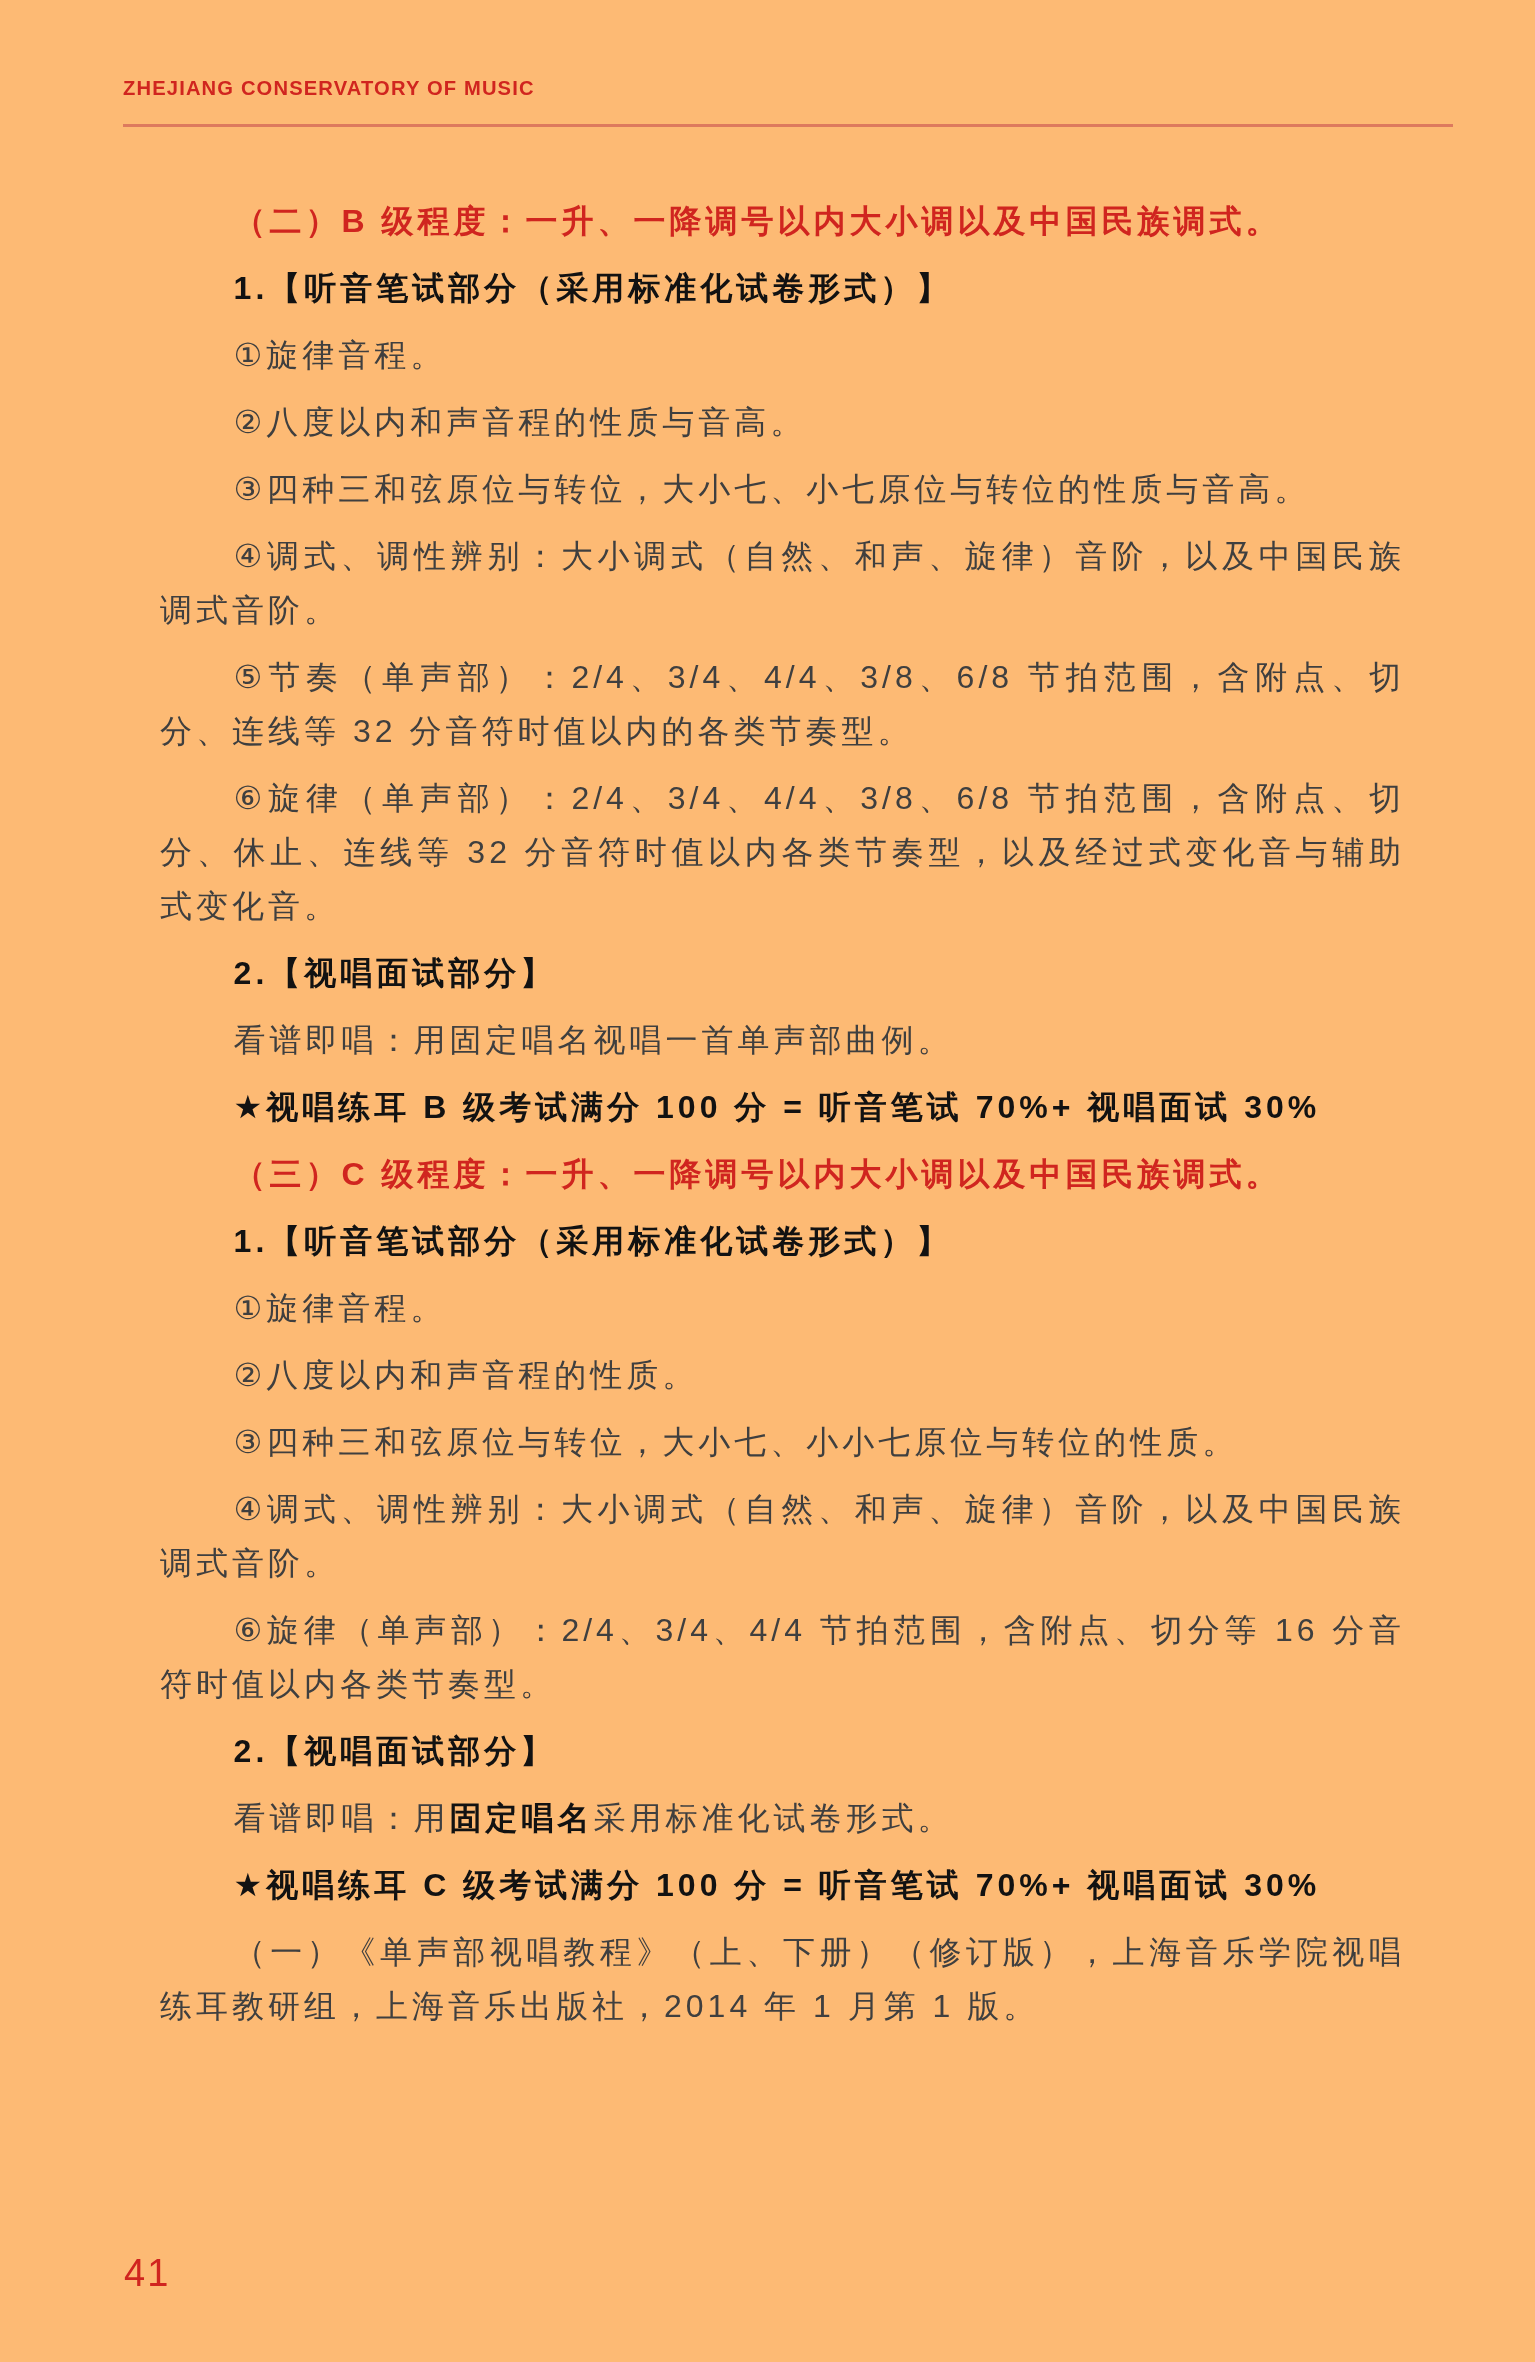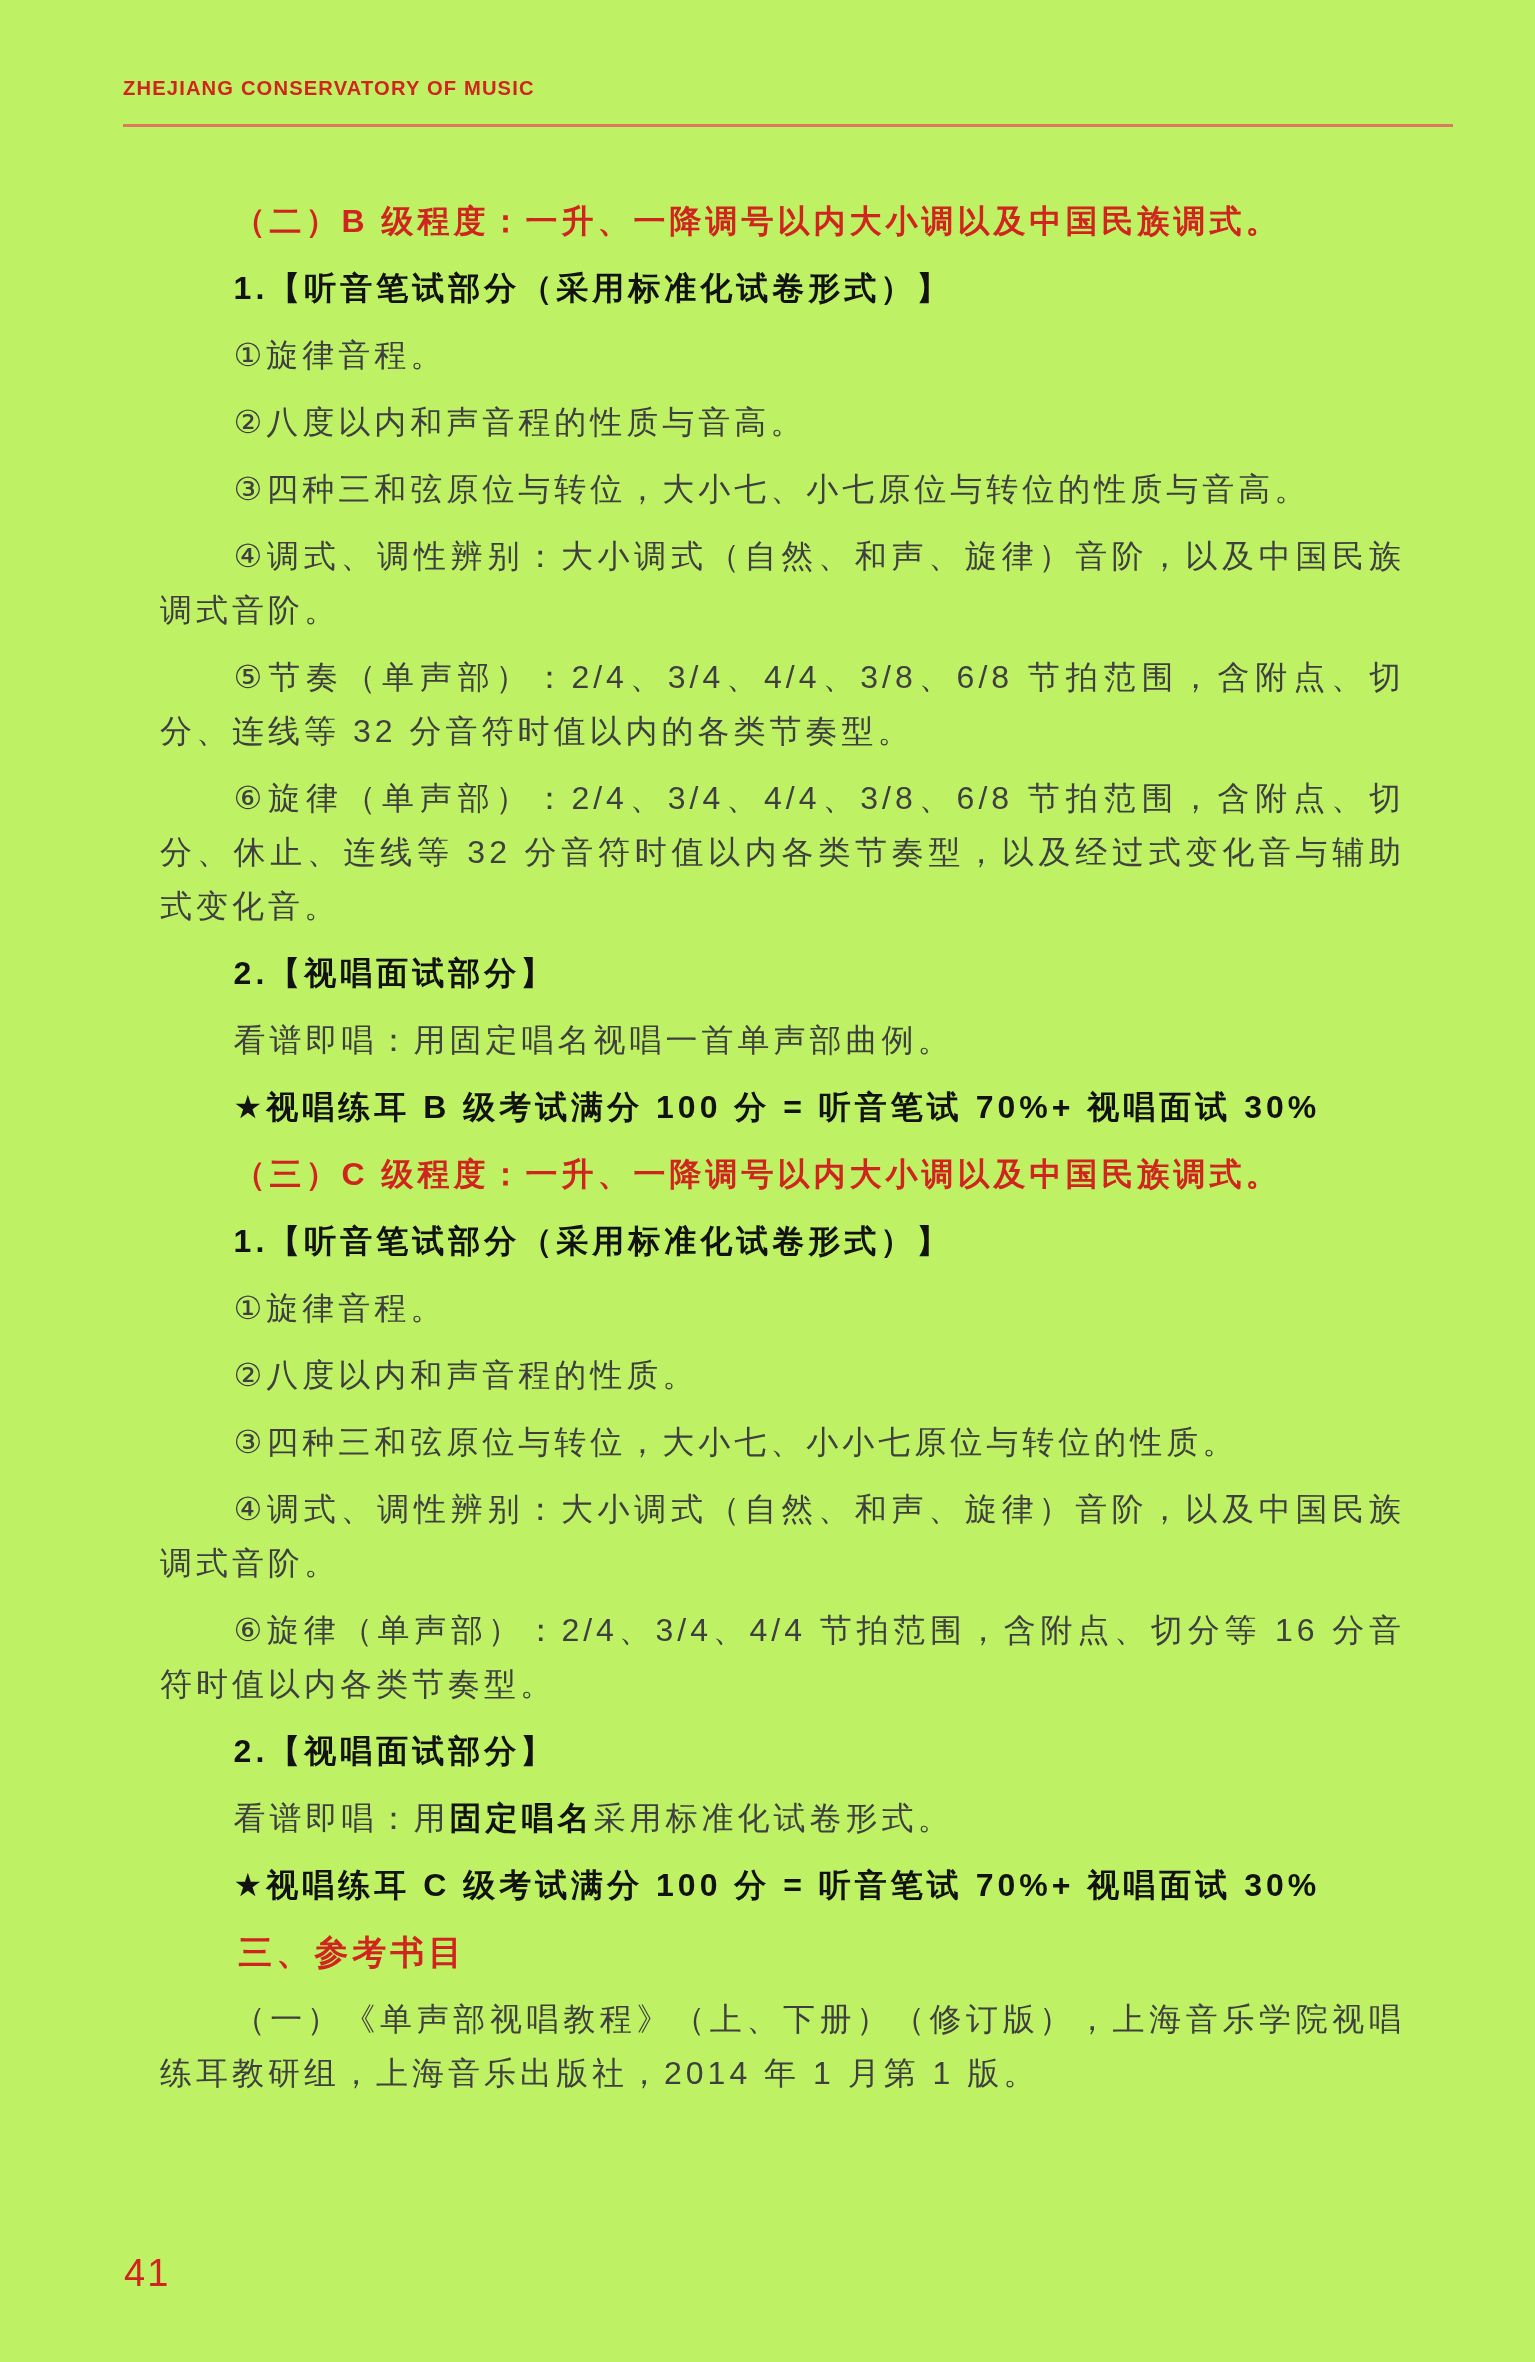--- a/index.html
+++ b/index.html
@@ -4,21 +4,21 @@
 <style>
   :root{
     --accent_red:#d0251f;
     --rule_color:#dd7a5e;
     --body_text:#3f3f3f;
   }
   html,body{margin:0;padding:0;background:#ffffff;}
   .page{
     position:relative;
     width:1535px;height:2362px;
-    background:#bef264;
+    background:#fdba74;
     font-family:"Liberation Sans","DejaVu Sans",sans-serif;
     overflow:hidden;
   }
   .header{
     position:absolute;left:123px;right:82px;top:76px;
   }
   .logo-text{
     color:var(--accent_red);
     font-size:21px;
     font-weight:600;
@@ -76,19 +76,18 @@
     <p class="red-heading">（三）C 级程度：一升、一降调号以内大小调以及中国民族调式。</p>
     <p class="bold-line">1.【听音笔试部分（采用标准化试卷形式）】</p>
     <p>①旋律音程。</p>
     <p>②八度以内和声音程的性质。</p>
     <p>③四种三和弦原位与转位，大小七、小小七原位与转位的性质。</p>
     <p>④调式、调性辨别：大小调式（自然、和声、旋律）音阶，以及中国民族调式音阶。</p>
     <p>⑥旋律（单声部）：2/4、3/4、4/4 节拍范围，含附点、切分等 16 分音符时值以内各类节奏型。</p>
     <p class="bold-line">2.【视唱面试部分】</p>
     <p class="rich"><span>看谱即唱：用</span><b>固定唱名</b><span>采用标准化试卷形式。</span></p>
     <p class="bold-line">★视唱练耳 C 级考试满分 100 分 = 听音笔试 70%+ 视唱面试 30%</p>
-    <p class="chapter-heading">三、参考书目</p>
     <p>（一）《单声部视唱教程》（上、下册）（修订版），上海音乐学院视唱练耳教研组，上海音乐出版社，2014 年 1 月第 1 版。</p>
   </div>
 
   <div class="page-number">41</div>
 
 </div>
 
 </body></html>

